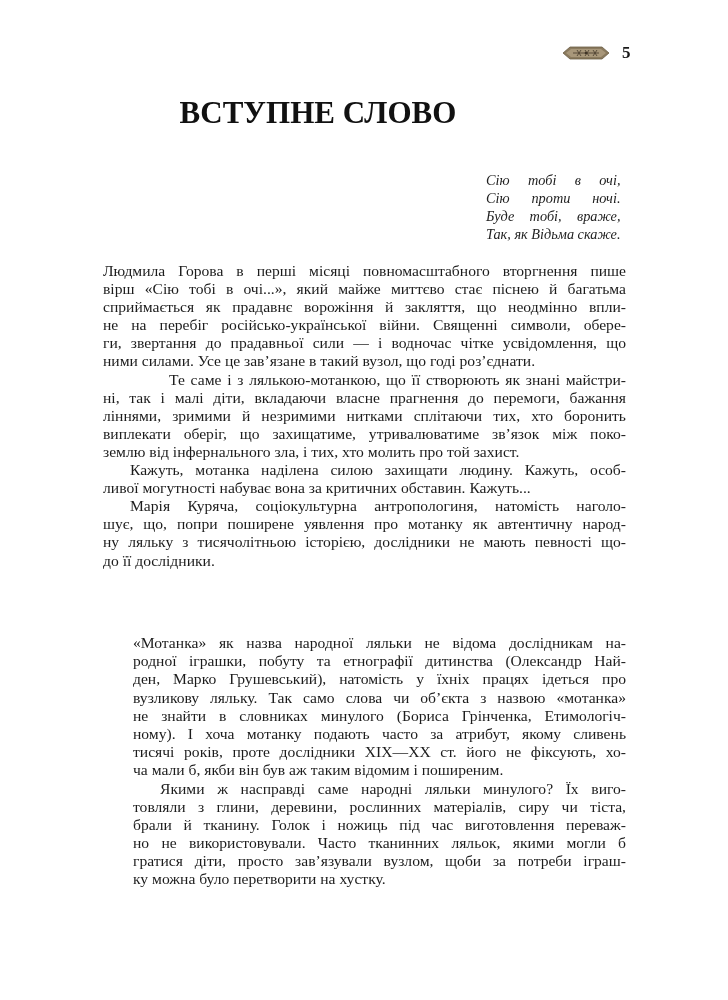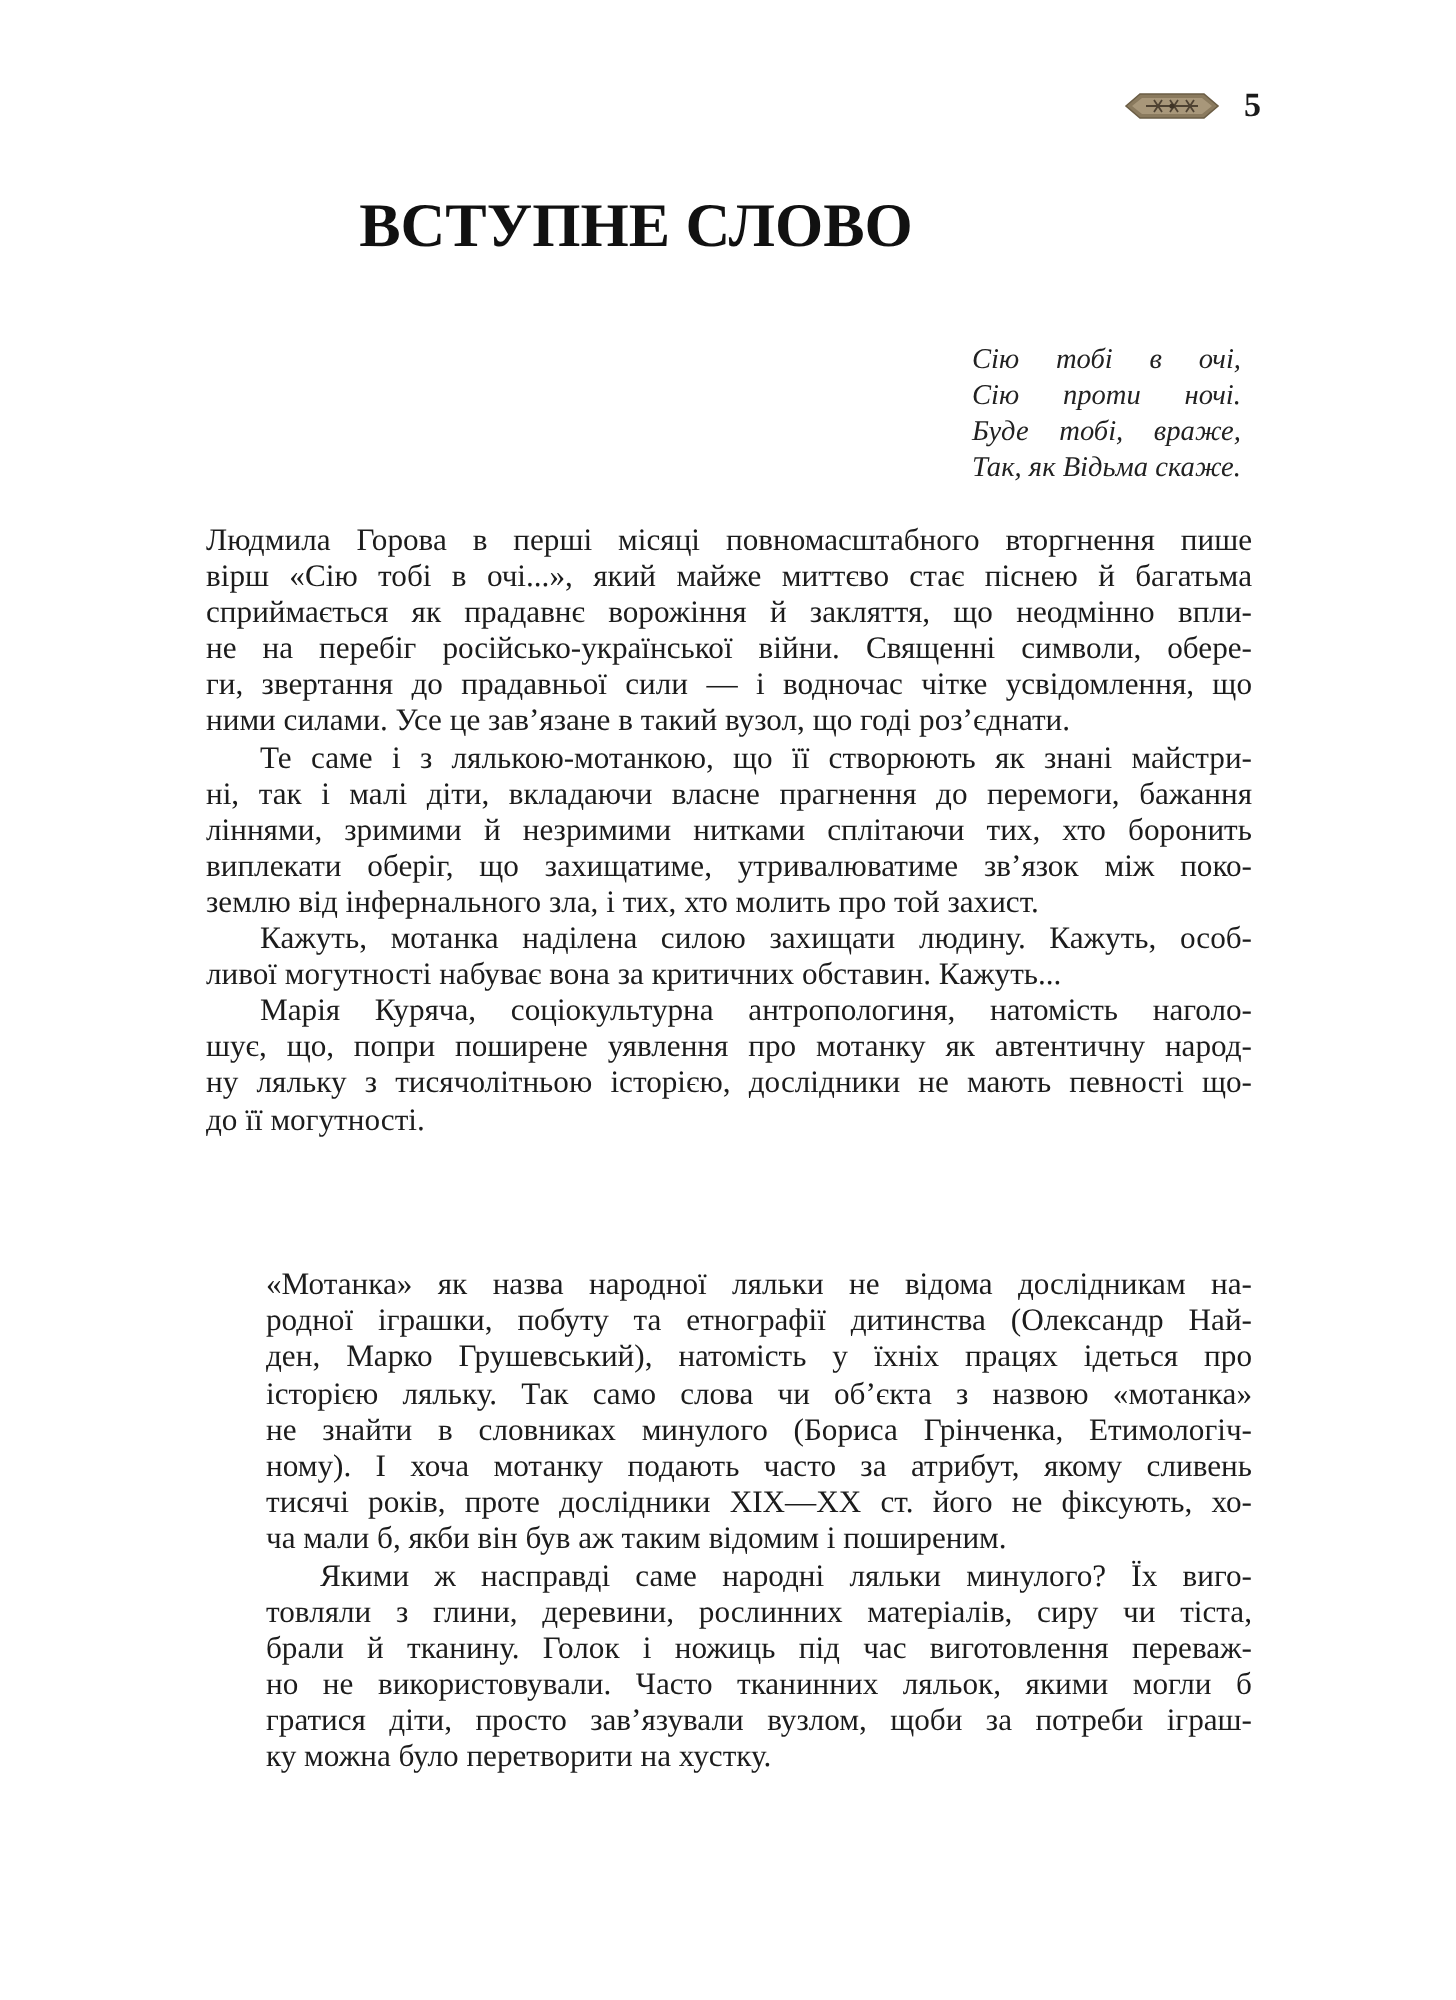--- a/index.html
+++ b/index.html
@@ -107,38 +107,38 @@
   <span class="line">Так, як Відьма скаже.</span>
 </div>
 
 <div class="main-text">
   <span class="line"><span style="white-space: nowrap; word-spacing: 0px;">Людмила Горова в перші місяці повномасштабного вторгнення пише</span></span>
   <span class="line"><span style="white-space: nowrap; word-spacing: 0px;">вірш «Сію тобі в очі...», який майже миттєво стає піснею й багатьма</span></span>
   <span class="line"><span style="white-space: nowrap; word-spacing: 0px;">сприймається як прадавнє ворожіння й закляття, що неодмінно впли-</span></span>
   <span class="line"><span style="white-space: nowrap; word-spacing: 0px;">не на перебіг російсько-української війни. Священні символи, обере-</span></span>
   <span class="line"><span style="white-space: nowrap; word-spacing: 0px;">ги, звертання до прадавньої сили — і водночас чітке усвідомлення, що</span></span>
   <span class="line last">ними силами. Усе це зав’язане в такий вузол, що годі роз’єднати.</span>
-  <span class="line indent"><span style="white-space: nowrap; word-spacing: 0px;">Те саме і з лялькою-мотанкою, що її створюють як знані майстри-</span></span>
+  <span class="line indent"><span style="white-space: nowrap; word-spacing: 0px; margin-left: 39px;">Те саме і з лялькою-мотанкою, що її створюють як знані майстри-</span></span>
   <span class="line"><span style="white-space: nowrap; word-spacing: 0px;">ні, так і малі діти, вкладаючи власне прагнення до перемоги, бажання</span></span>
   <span class="line"><span style="white-space: nowrap; word-spacing: 0px;">ліннями, зримими й незримими нитками сплітаючи тих, хто боронить</span></span>
   <span class="line"><span style="white-space: nowrap; word-spacing: 0px;">виплекати оберіг, що захищатиме, утривалюватиме зв’язок між поко-</span></span>
   <span class="line last">землю від інфернального зла, і тих, хто молить про той захист.</span>
   <span class="line indent"><span style="white-space: nowrap; word-spacing: 0px;">Кажуть, мотанка наділена силою захищати людину. Кажуть, особ-</span></span>
   <span class="line last">ливої могутності набуває вона за критичних обставин. Кажуть...</span>
   <span class="line indent"><span style="white-space: nowrap; word-spacing: 0px;">Марія Куряча, соціокультурна антропологиня, натомість наголо-</span></span>
   <span class="line"><span style="white-space: nowrap; word-spacing: 0px;">шує, що, попри поширене уявлення про мотанку як автентичну народ-</span></span>
   <span class="line"><span style="white-space: nowrap; word-spacing: 0px;">ну ляльку з тисячолітньою історією, дослідники не мають певності що-</span></span>
-  <span class="line last">до її могутності.</span>
+  <span class="line last">до її дослідники.</span>
 </div>
 
 <div class="quote-block">
   <span class="line"><span style="white-space: nowrap; word-spacing: 0px;">«Мотанка» як назва народної ляльки не відома дослідникам на-</span></span>
   <span class="line"><span style="white-space: nowrap; word-spacing: 0px;">родної іграшки, побуту та етнографії дитинства (Олександр Най-</span></span>
   <span class="line"><span style="white-space: nowrap; word-spacing: 0px;">ден, Марко Грушевський), натомість у їхніх працях ідеться про</span></span>
-  <span class="line"><span style="white-space: nowrap; word-spacing: 0px;">історією ляльку. Так само слова чи об’єкта з назвою «мотанка»</span></span>
+  <span class="line"><span style="white-space: nowrap; word-spacing: 0px;">вузликову ляльку. Так само слова чи об’єкта з назвою «мотанка»</span></span>
   <span class="line"><span style="white-space: nowrap; word-spacing: 0px;">не знайти в словниках минулого (Бориса Грінченка, Етимологіч-</span></span>
   <span class="line"><span style="white-space: nowrap; word-spacing: 0px;">ному). І хоча мотанку подають часто за атрибут, якому сливень</span></span>
   <span class="line"><span style="white-space: nowrap; word-spacing: 0px;">тисячі років, проте дослідники XIX—XX ст. його не фіксують, хо-</span></span>
   <span class="line last">ча мали б, якби він був аж таким відомим і поширеним.</span>
   <span class="line indent"><span style="white-space: nowrap; word-spacing: 0px;">Якими ж насправді саме народні ляльки минулого? Їх виго-</span></span>
   <span class="line"><span style="white-space: nowrap; word-spacing: 0px;">товляли з глини, деревини, рослинних матеріалів, сиру чи тіста,</span></span>
   <span class="line"><span style="white-space: nowrap; word-spacing: 0px;">брали й тканину. Голок і ножиць під час виготовлення переваж-</span></span>
   <span class="line"><span style="white-space: nowrap; word-spacing: 0px;">но не використовували. Часто тканинних ляльок, якими могли б</span></span>
   <span class="line"><span style="white-space: nowrap; word-spacing: 0px;">гратися діти, просто зав’язували вузлом, щоби за потреби іграш-</span></span>
   <span class="line last">ку можна було перетворити на хустку.</span>

